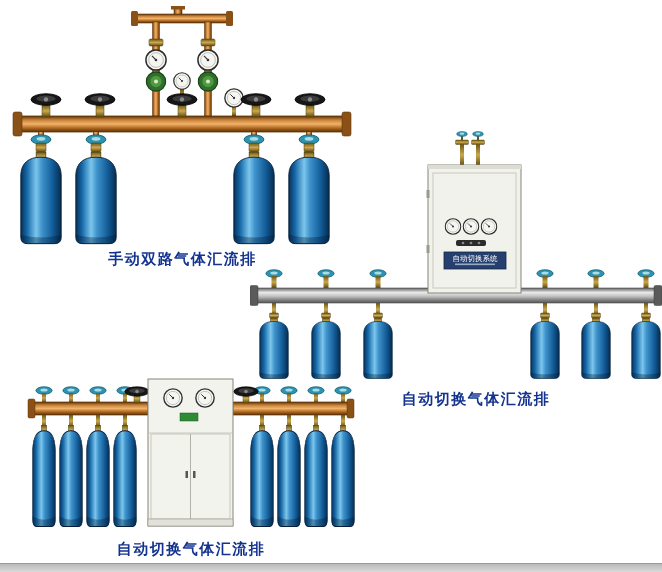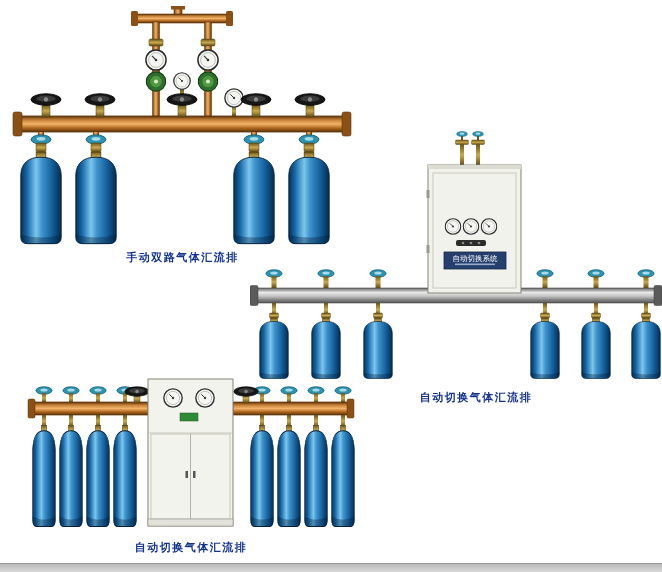--- a/index.html
+++ b/index.html
@@ -3,21 +3,21 @@
 <meta charset="utf-8">
 <style>
   html,body { margin:0; padding:0; background:#fff; }
   #canvas {
     position:relative; width:662px; height:572px; background:#ffffff;
     overflow:hidden; font-family:"DejaVu Sans","Liberation Sans",sans-serif;
   }
   svg.art { position:absolute; }
   .caption {
     position:absolute; text-align:center;
-    font-weight:bold; font-size:11px; letter-spacing:1.5px;
+    font-weight:bold; font-size:15px; letter-spacing:1.5px;
     color:#13338f;
   }
   #bottom-strip {
     position:absolute; left:0; top:563px; width:662px; height:9px;
     background:linear-gradient(#b9b9b9,#dedede); border-top:1px solid #9a9a9a;
   }
 </style>
 </head>
 <body>
 

